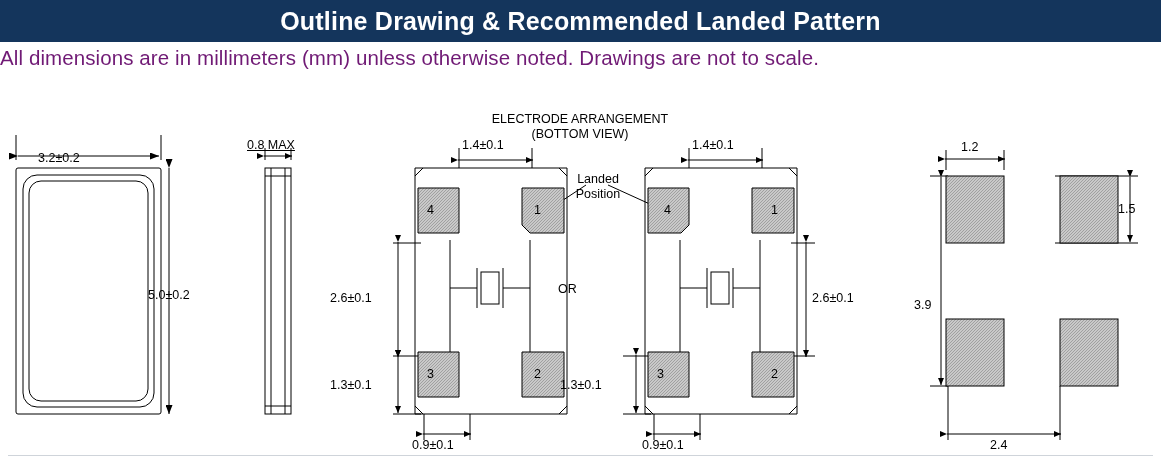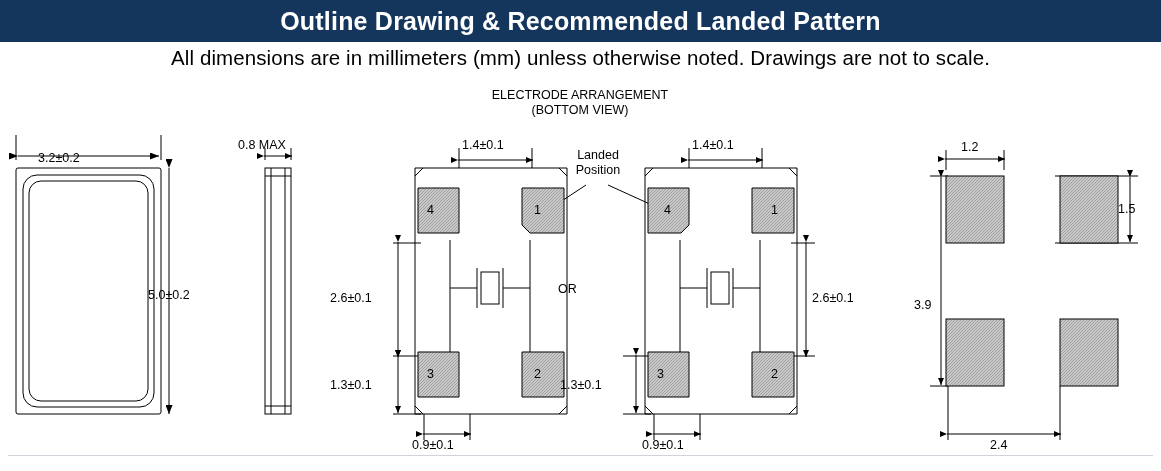--- a/index.html
+++ b/index.html
@@ -17,32 +17,31 @@
   .title-bar{
     position:absolute;left:0;top:0;width:1161px;height:42px;
     background:#14355c;
     display:flex;align-items:center;justify-content:center;
   }
   .title-bar .title{
     color:#ffffff;font-size:25px;font-weight:bold;letter-spacing:.2px;
   }
   .subtitle{
     position:absolute;left:0;top:46px;width:1161px;
-    text-align:center;
-    color:#000000;
+    color:#701a75;
     font-size:20.5px;
     letter-spacing:.1px;
     white-space:nowrap;
   }
 
   
   .lbl{position:absolute;font-size:12.5px;color:#000;white-space:nowrap;font-family:"Liberation Sans", sans-serif;}
 
   .note{
-    position:absolute;text-align:center;font-size:12.5px;color:#000;line-height:15px;white-space:nowrap;
+    position:absolute;text-align:center;font-size:12.5px;color:#000;line-height:15px;white-space:nowrap;margin-top:24px;
   }
   .footer-rule{position:absolute;left:8px;top:455px;width:1145px;height:1px;background:#cfd4da;}
   svg{position:absolute;left:0;top:0;overflow:visible;}
 </style>
 </head>
 <body>
 
 <div id="root">
 
   <div class="title-bar">
@@ -191,21 +190,21 @@
       <path d="M648,352 L689,352 L689,397 L648,397 Z" fill="url(#hatch)"></path>
       <path d="M752,352 L794,352 L794,397 L752,397 Z" fill="url(#hatch)"></path>
 
       <rect x="946" y="176" width="58" height="67" fill="url(#hatch)"></rect>
       <rect x="1060" y="176" width="58" height="67" fill="url(#hatch)"></rect>
       <rect x="946" y="319" width="58" height="67" fill="url(#hatch)"></rect>
       <rect x="1060" y="319" width="58" height="67" fill="url(#hatch)"></rect>
     </g>
   </svg>
 
-  <div class="lbl" style="left:238px;top:138px;">0.8 MAX</div>
+  <div class="lbl" style="left:247px;top:138px;text-decoration:underline;">0.8 MAX</div>
 
   <div class="lbl" style="left:462px;top:138px;">1.4±0.1</div>
   <div class="lbl" style="left:330px;top:291px;">2.6±0.1</div>
   <div class="lbl" style="left:330px;top:378px;">1.3±0.1</div>
   <div class="lbl" style="left:412px;top:438px;">0.9±0.1</div>
 
   <div class="lbl" style="left:427px;top:203px;">4</div>
   <div class="lbl" style="left:534px;top:203px;">1</div>
   <div class="lbl" style="left:427px;top:367px;">3</div>
   <div class="lbl" style="left:534px;top:367px;">2</div>

